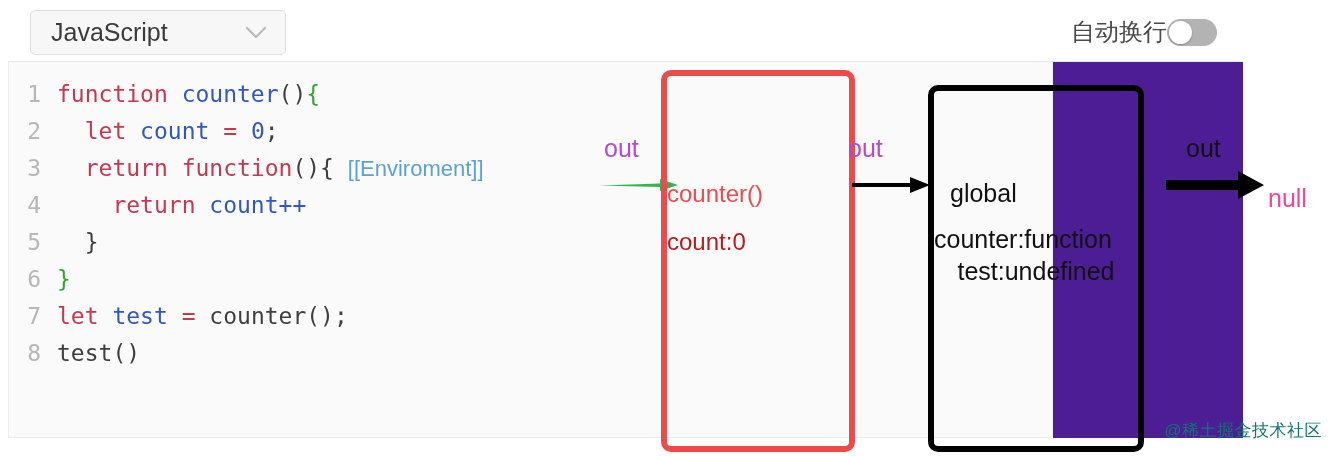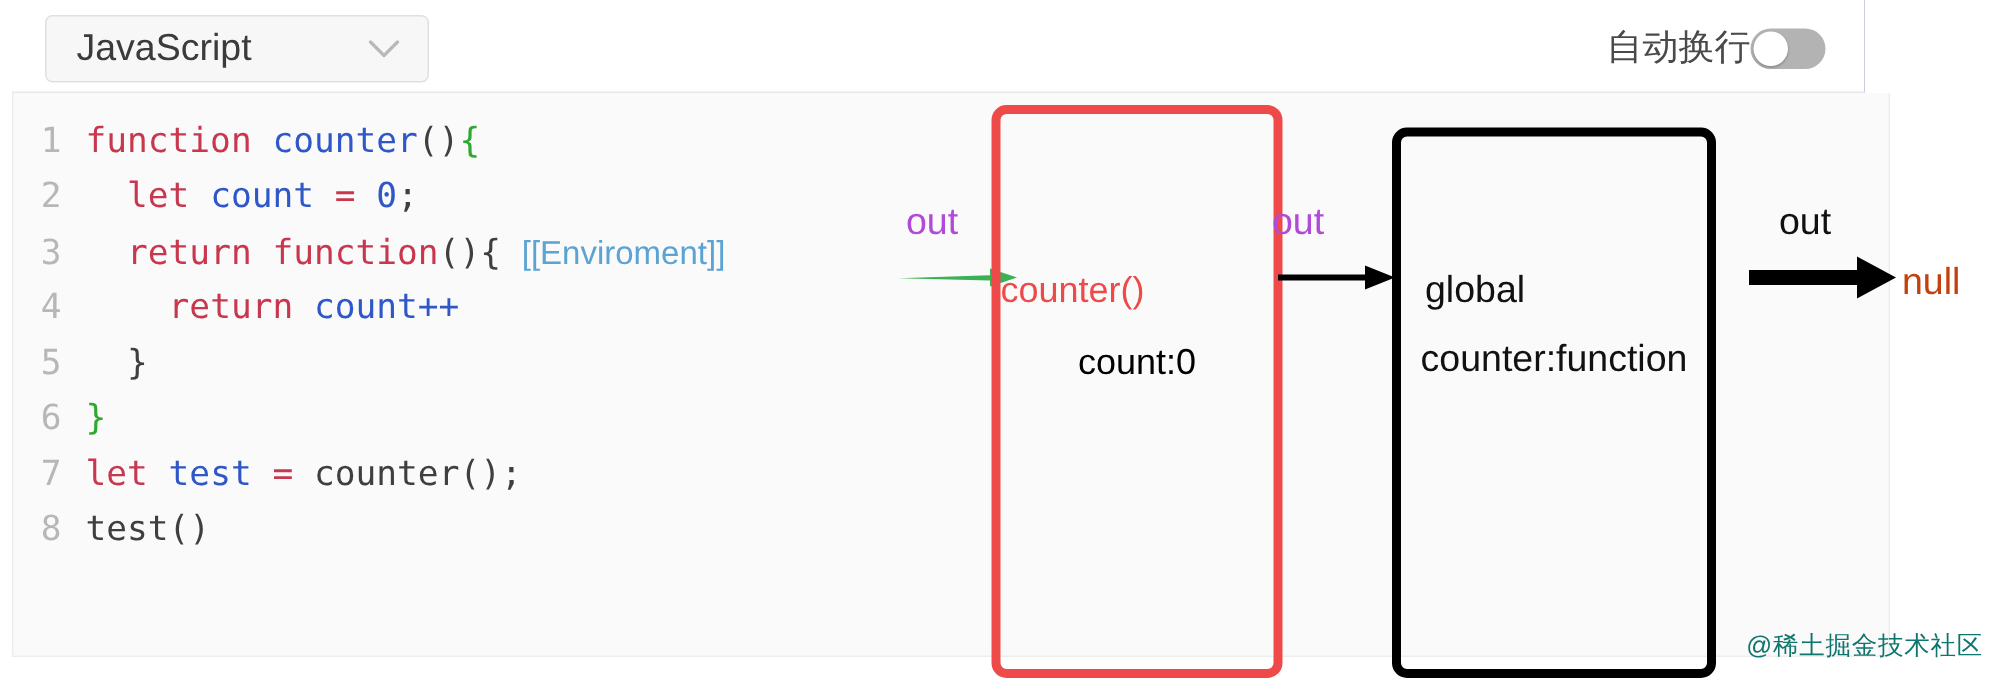--- a/index.html
+++ b/index.html
@@ -109,21 +109,21 @@
     border-radius: 50%;
     background: #ffffff;
     box-shadow: 0 1px 2px rgba(0,0,0,0.25);
   }
 
   
   .code-body {
     position: absolute;
     left: 0;
     top: 62px;
-    width: 1252px;
+    width: 1045px;
     height: 376px;
     background: #fafafa;
     border-left: 1px solid #ededed;
     border-right: 1px solid #ededed;
     border-bottom: 1px solid #ededed;
     box-sizing: border-box;
     overflow: hidden;
   }
 
   .code-lines {
@@ -186,22 +186,21 @@
     top: 104px;
     text-align: left;
     color: #ef4a4a;
     font-size: 24px;
     font-family: "Liberation Sans", sans-serif;
   }
   .box-red .line2 {
     position: absolute;
     left: 0; right: 0;
     top: 152px;
-    text-align: center;
-    color: #000000;
+    color: #b91c1c;
     font-size: 24px;
     font-family: "Liberation Sans", sans-serif;
   }
 
   
   .box-black {
     position: absolute;
     left: 928px;
     top: 85px;
     width: 216px;
@@ -216,21 +215,21 @@
     left: 16px;
     top: 88px;
     color: #111111;
     font-size: 25px;
     font-family: "Liberation Sans", sans-serif;
   }
   .box-black .grow1 {
     position: absolute;
     left: 0; right: 0;
     top: 134px;
-    text-align: center;
+    text-align: left;
     color: #111111;
     font-size: 25px;
     font-family: "Liberation Sans", sans-serif;
   }
   .box-black .grow2 {
     position: absolute;
     left: 0; right: 0;
     top: 166px;
     text-align: center;
     color: #111111;
@@ -244,23 +243,23 @@
     font-size: 25px;
     font-family: "Liberation Sans", sans-serif;
     line-height: 1;
   }
   .lbl-out.purple { color: #b14ad6; }
   .lbl-out.black  { color: #111111; }
 
   .lbl-null {
     position: absolute;
     left: 1268px;
-    top: 174px;
-    font-size: 25px;
-    color: #c2410c;
+    top: 184px;
+    font-size: 25px;
+    color: #ec4899;
     font-family: "Liberation Sans", sans-serif;
   }
 
   .arrow-svg { position: absolute; display: block; }
 
   
   .watermark {
     position: absolute;
     right: 14px;
     bottom: 14px;
@@ -317,20 +316,21 @@
 
     <span class="lbl-out purple" style="left:848px; top:136px;">out</span>
 
     <svg class="arrow-svg" style="left:852px; top:172px;" width="80" height="26" viewBox="0 0 80 26">
       <path d="M0 11 L58 11 L58 5 L78 13 L58 21 L58 15 L0 15 Z" fill="#000000"></path>
     </svg>
 
     <div class="box-black">
       <div class="gtitle">global</div>
       <div class="grow1">counter:function</div>
+      <div class="grow2">test:undefined</div>
     </div>
 
     <span class="lbl-out black" style="left:1186px; top:136px;">out</span>
 
     <svg class="arrow-svg" style="left:1166px; top:168px;" width="100" height="34" viewBox="0 0 100 34">
       <path d="M0 12 L72 12 L72 3 L98 17 L72 31 L72 22 L0 22 Z" fill="#000000"></path>
     </svg>
 
     <span class="lbl-null">null</span>
 

